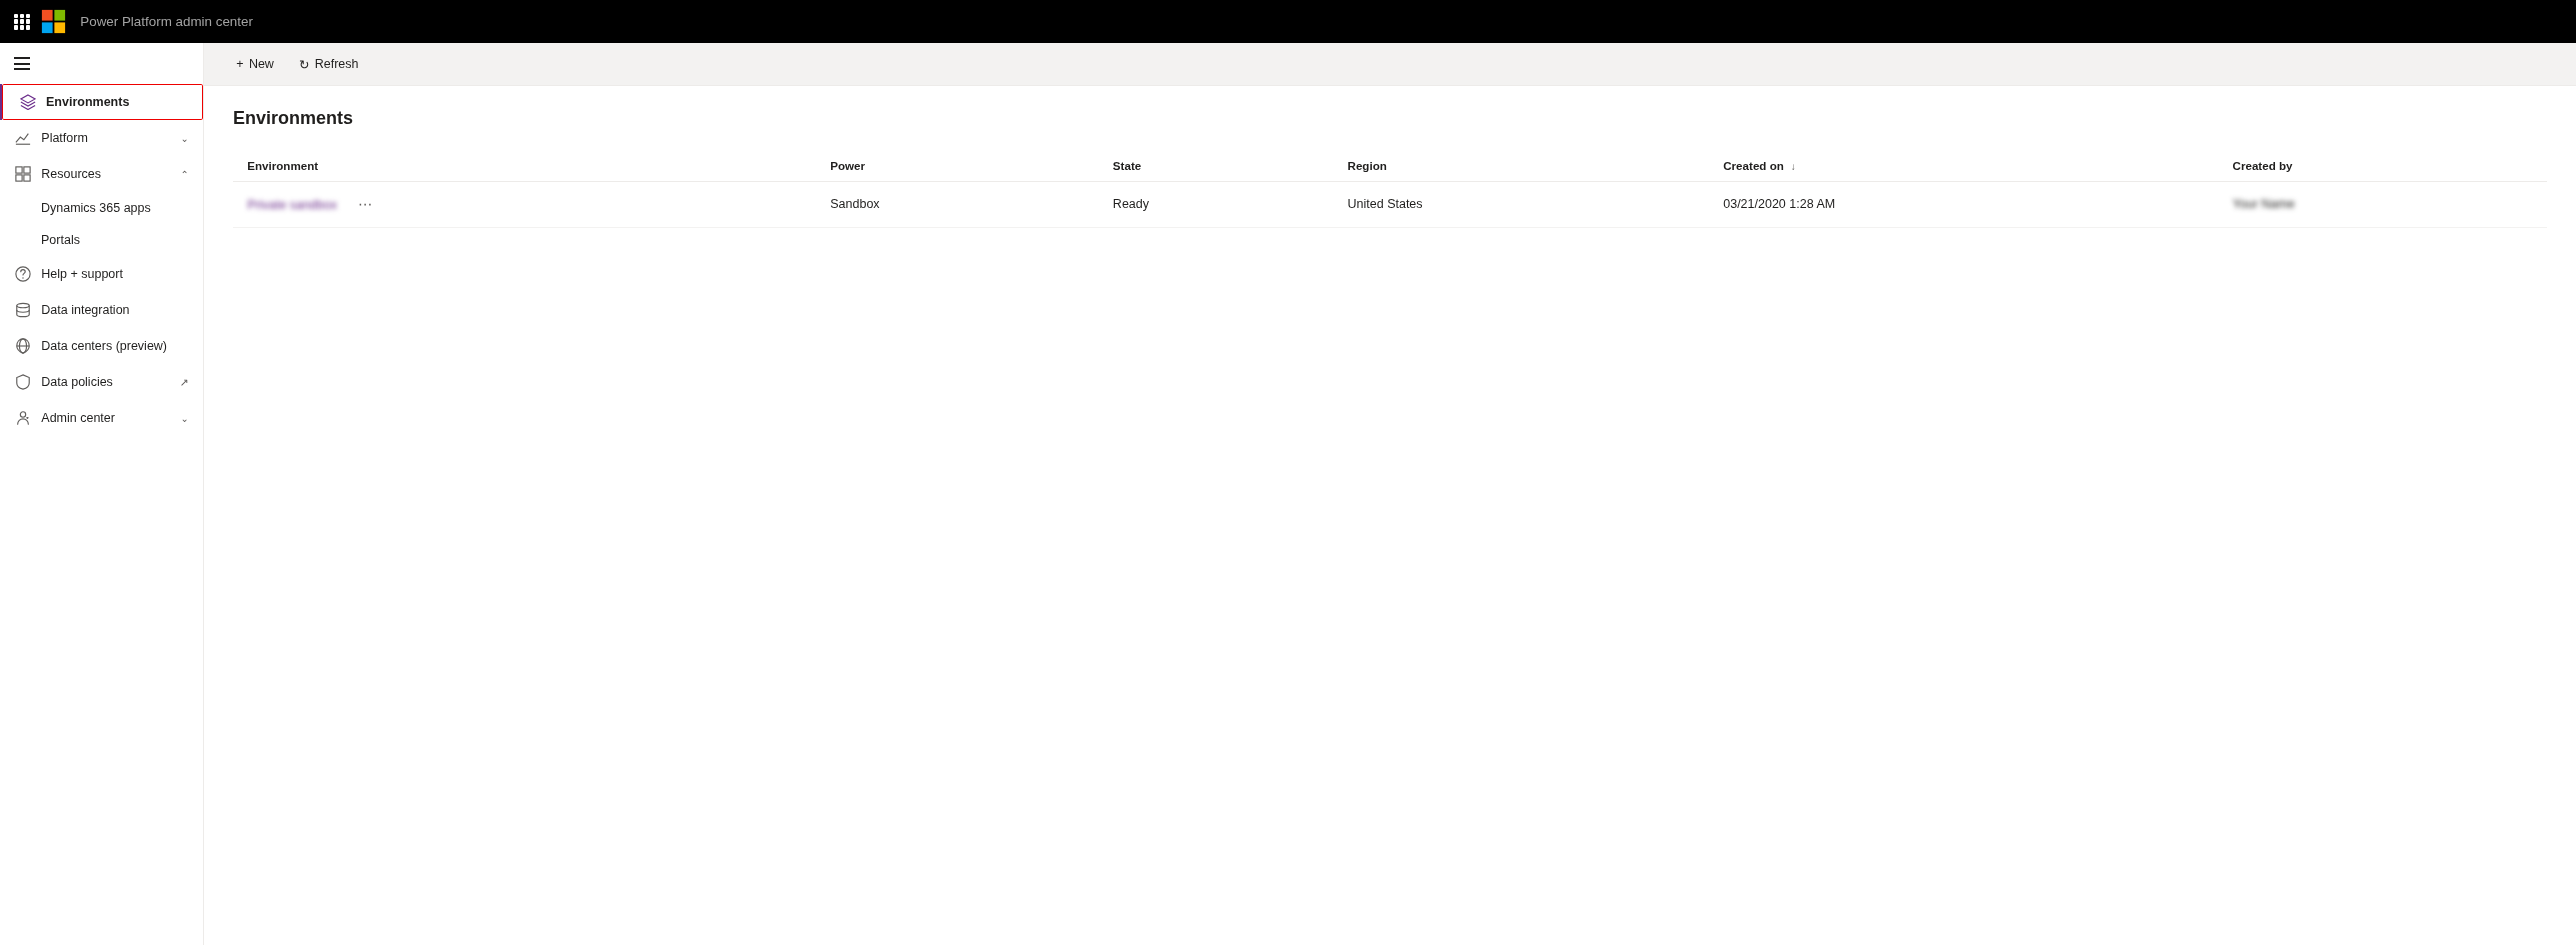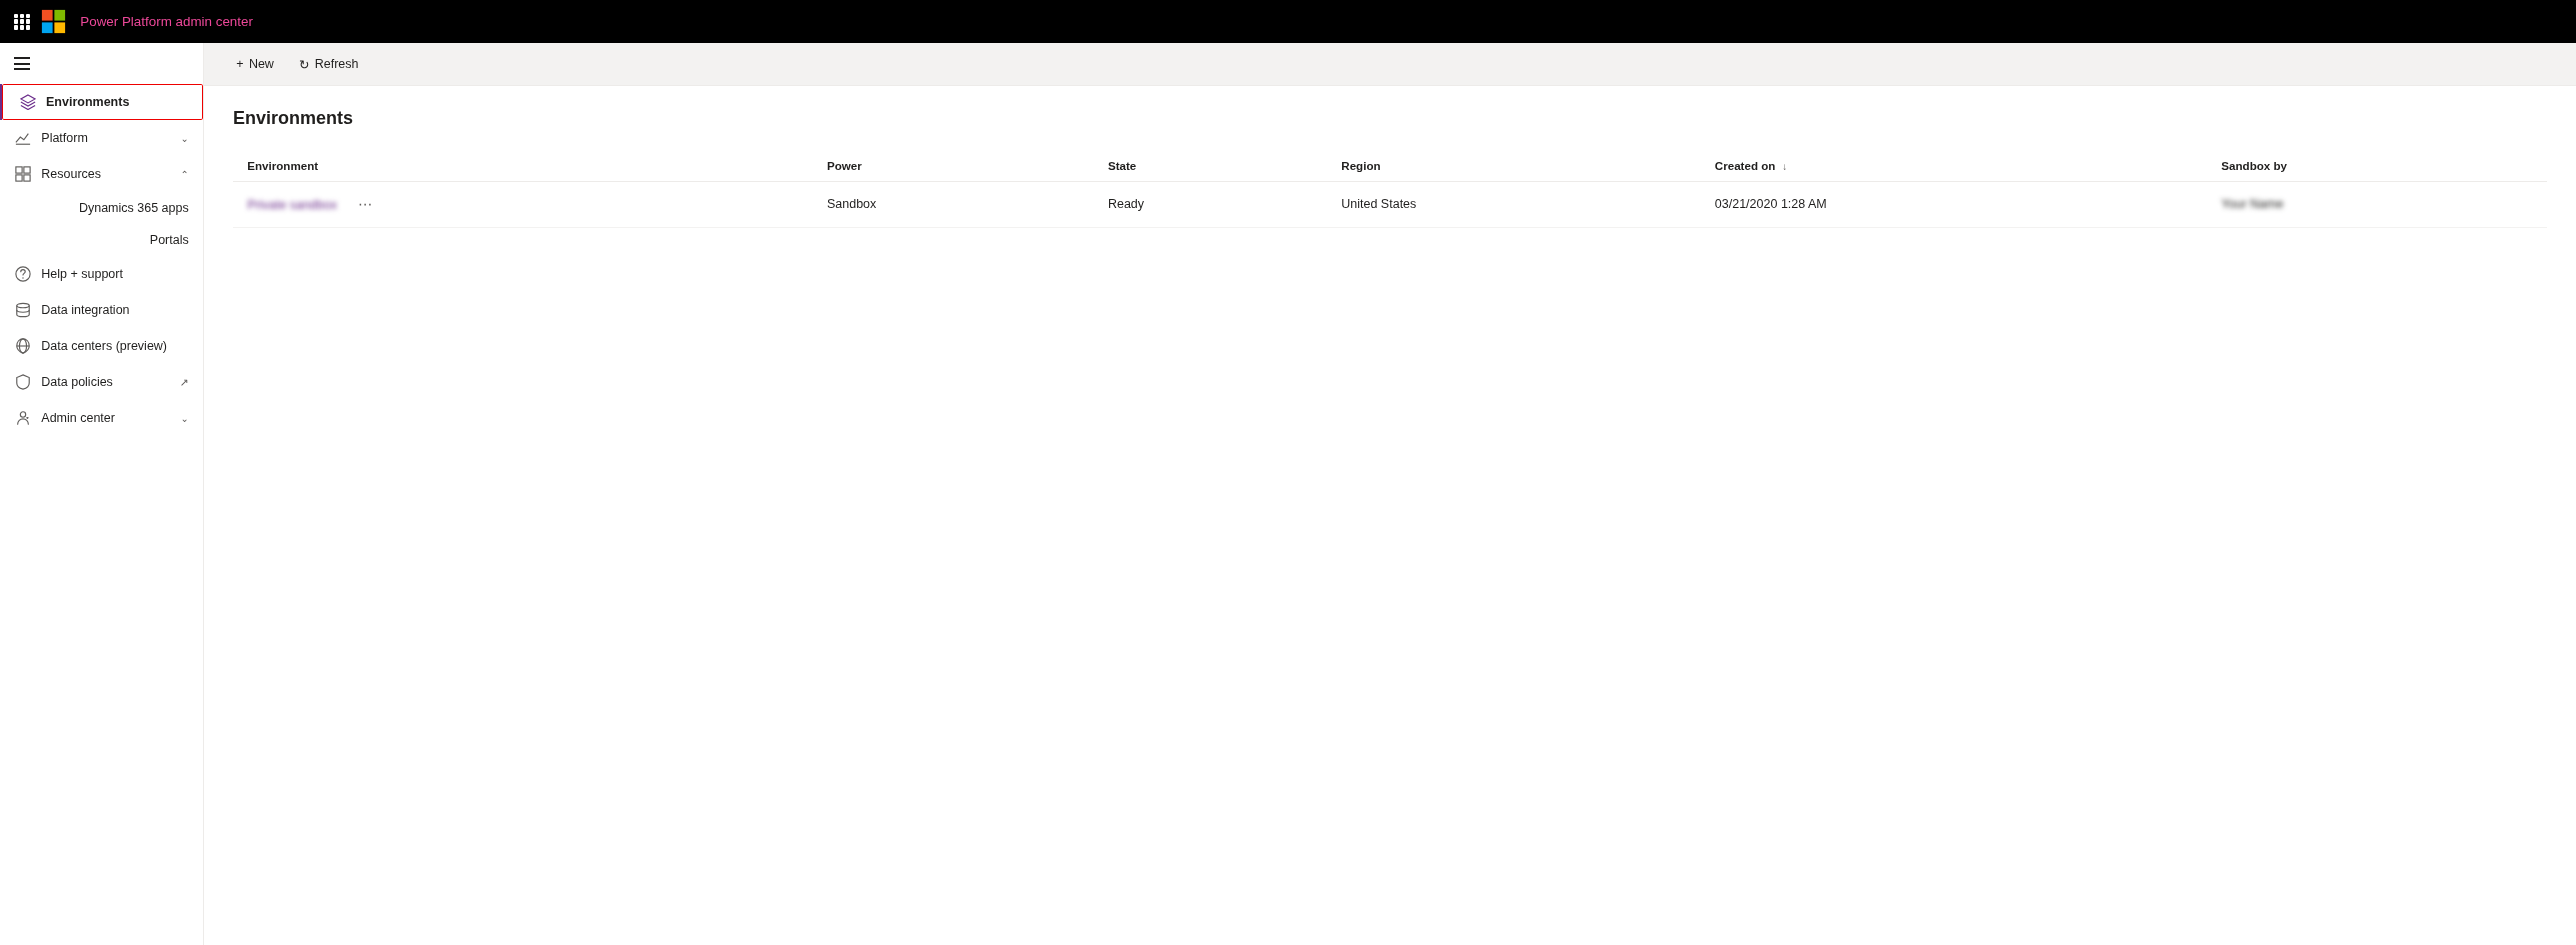--- a/index.html
+++ b/index.html
@@ -13,21 +13,21 @@
       align-items: center;
       height: 43px;
       padding: 0 14.3px;
       gap: 10.7px;
       flex-shrink: 0;
     }
     .waffle-icon { display: grid; grid-template-columns: 1fr 1fr 1fr; gap: 1.8px; width: 16px; height: 16px; cursor: pointer; }
     .waffle-dot { background: #fff; border-radius: 0.9px; }
     .ms-logo { display: flex; align-items: center; gap: 0; width: 25px; height: 25px; flex-shrink: 0; }
     .ms-logo svg { width: 25px; height: 25px; }
-    .top-nav-title { font-size: 13.4px; color: #ec4899; font-weight: 400; margin-left: 3.6px; white-space: nowrap; }
+    .top-nav-title { font-size: 13.4px; color: #a3a3a3; font-weight: 400; margin-left: 3.6px; white-space: nowrap; }
 
     
     .app-body { display: flex; flex: 1; overflow: hidden; }
 
     
     .sidebar {
       width: 204px;
       background: #fff;
       border-right: 0.9px solid #edebe9;
       display: flex;
@@ -79,21 +79,20 @@
     }
     .sidebar-item .item-label { flex: 1; }
     .sidebar-item .item-chevron { font-size: 9.8px; color: #605e5c; }
     .sidebar-sub-item {
       display: flex;
       align-items: center;
       padding: 9px 14.3px 9px 41px;
       cursor: pointer;
       font-size: 12.5px;
       color: #201f1e;
-      justify-content: flex-end;
     }
 
     
     .main-content { flex: 1; display: flex; flex-direction: column; overflow: hidden; background: #fff; }
 
     
     .toolbar {
       background: #f3f2f1;
       border-bottom: 0.9px solid #edebe9;
       display: flex;
@@ -322,21 +321,21 @@
               <span>State</span>
             </th>
             <th>
               <span>Region</span>
             </th>
             <th>
               <span>Created on</span>
               <span class="sort-icon">↓</span>
             </th>
             <th>
-              <span>Sandbox by</span>
+              <span>Created by</span>
             </th>
           </tr>
         </thead>
         <tbody>
           <tr>
             <td>
               <span class="env-name">Private sandbox</span>
               &nbsp;&nbsp;
               <button class="more-btn">⋯</button>
             </td>

